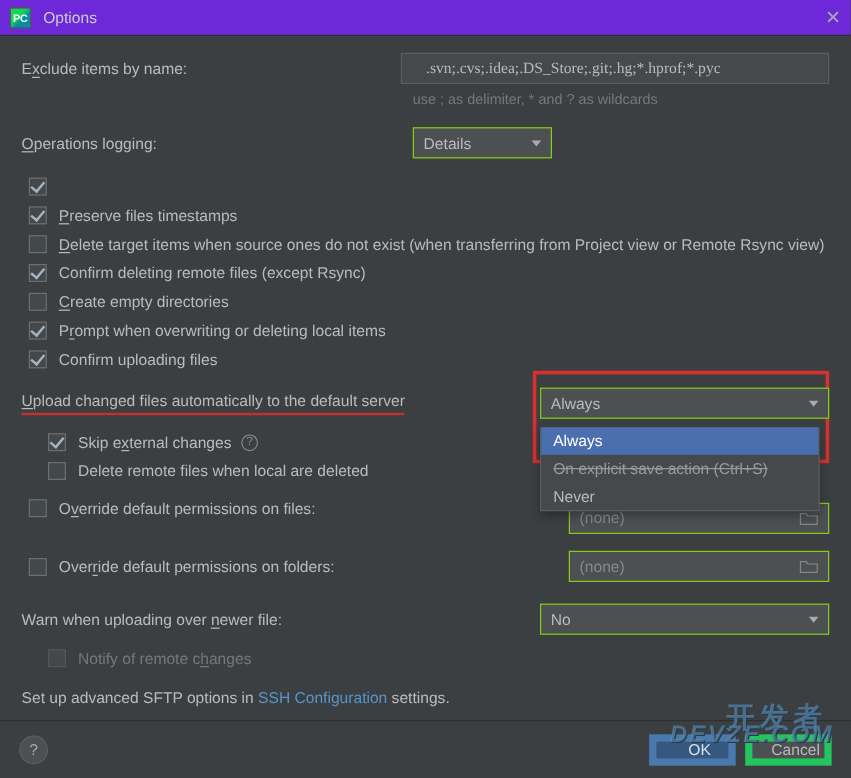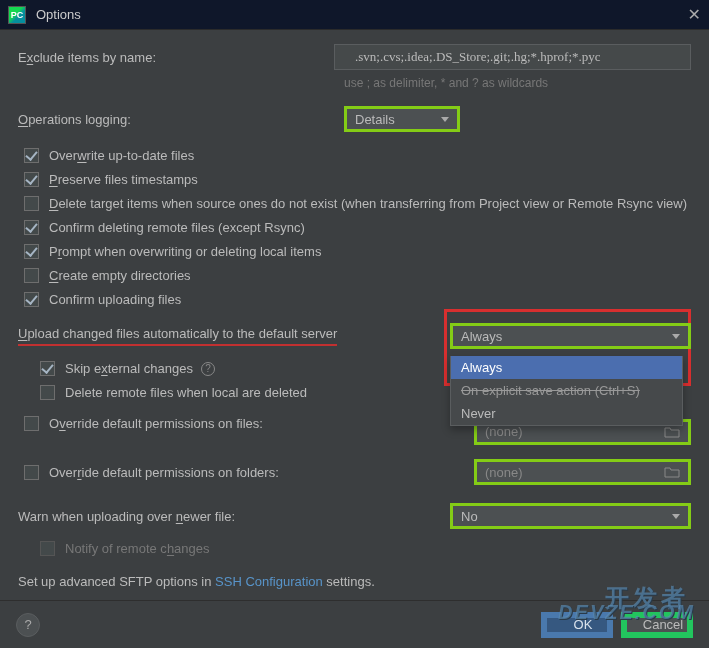--- a/index.html
+++ b/index.html
@@ -7,21 +7,21 @@
     width: 709px; height: 648px;
     background: #3c3f41;
     font-family: "Segoe UI", Arial, sans-serif;
     font-size: 13px;
     color: #bbbbbb;
     overflow: hidden;
     position: relative;
   }
   .titlebar {
     height: 30px;
-    background: #0f172a;
+    background: #6d28d9;
     border-bottom: 1px solid #2b2b2b;
     display: flex; align-items: center;
     padding: 0 8px;
   }
   .app-icon {
     width: 18px; height: 18px;
     background: linear-gradient(135deg, #14d850 0%, #14d850 40%, #058f9e 60%, #058f9e 100%);
     display: flex; align-items: center; justify-content: center;
     color: #fff; font-size: 9px; font-weight: bold;
     border: 1px solid #555;
@@ -42,21 +42,21 @@
   }
   .helper {
     margin-left: 326px;
     color: #777;
     font-size: 12px;
     margin-top: -6px; margin-bottom: 16px;
   }
   .select {
     height: 26px;
     background: #4c5052;
-    border: 3px solid #84cc16;
+    border: 1px solid #84cc16;
     color: #bbb;
     display: flex; align-items: center;
     padding: 0 8px;
     position: relative;
   }
   .select-small { width: 116px; margin-left: 10px; }
   .select-right { flex: 1; }
   .select .chevron {
     margin-left: auto;
     width: 0; height: 0;
@@ -196,41 +196,40 @@
       <span class="underline">O</span><span>perations logging:</span>
     </div>
     <div class="select select-small">
       <span>Details</span>
       <span class="chevron"></span>
     </div>
   </div>
 
   <div class="checkrow">
     <div class="checkbox checked"></div>
-    <div class="checklabel"><span>Over</span><span class="underline">w</span><span>rite up-to-date files</span></div>
   </div>
   <div class="checkrow">
     <div class="checkbox checked"></div>
     <div class="checklabel"><span class="underline">P</span><span>reserve files timestamps</span></div>
   </div>
   <div class="checkrow">
     <div class="checkbox"></div>
     <div class="checklabel"><span class="underline">D</span><span>elete target items when source ones do not exist (when transferring from Project view or Remote Rsync view)</span></div>
   </div>
   <div class="checkrow">
     <div class="checkbox checked"></div>
     <div class="checklabel">Confirm deleting remote files (except Rsync)</div>
   </div>
   <div class="checkrow">
-    <div class="checkbox checked"></div>
-    <div class="checklabel"><span>P</span><span class="underline">r</span><span>ompt when overwriting or deleting local items</span></div>
-  </div>
-  <div class="checkrow">
     <div class="checkbox"></div>
     <div class="checklabel"><span class="underline">C</span><span>reate empty directories</span></div>
+  </div>
+  <div class="checkrow">
+    <div class="checkbox checked"></div>
+    <div class="checklabel"><span>P</span><span class="underline">r</span><span>ompt when overwriting or deleting local items</span></div>
   </div>
   <div class="checkrow" style="margin-bottom:16px;">
     <div class="checkbox checked"></div>
     <div class="checklabel">Confirm uploading files</div>
   </div>
 
   <div class="row" style="margin-bottom:12px;">
     <div class="row-label" style="width:432px;">
       <span class="highlight-label"><span class="underline">U</span><span>pload changed files automatically to the default server</span></span>
     </div>

